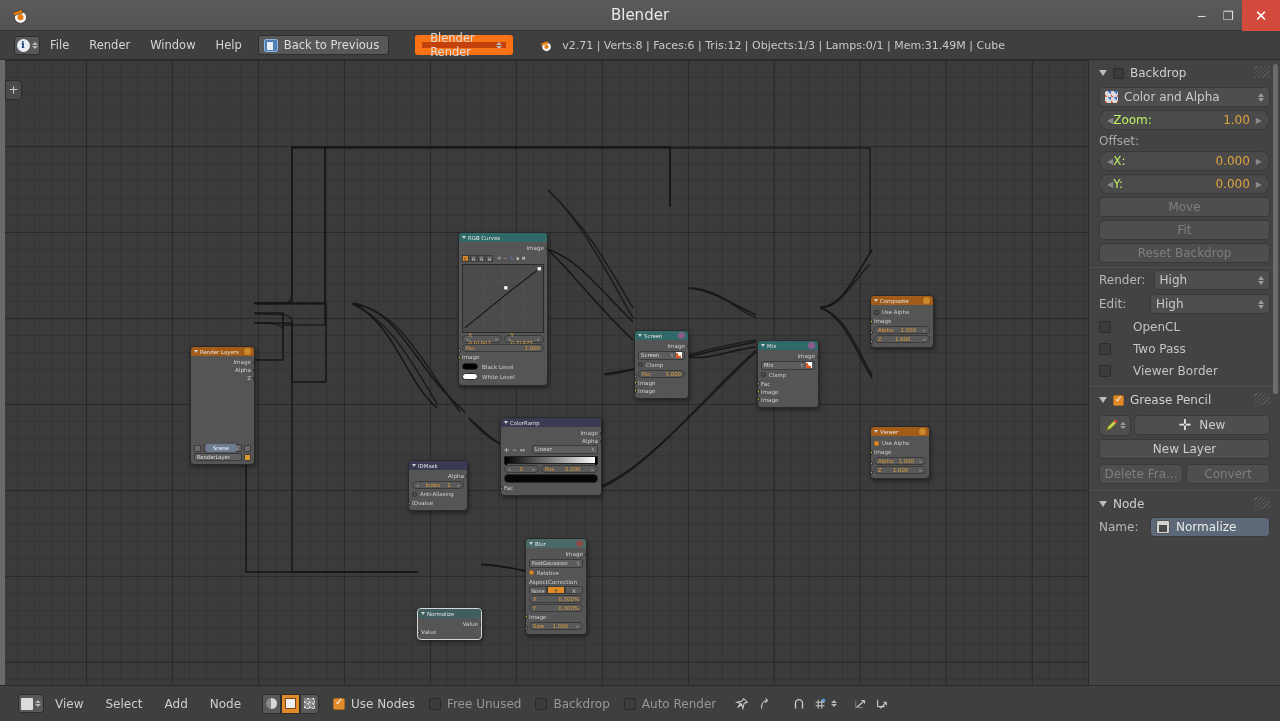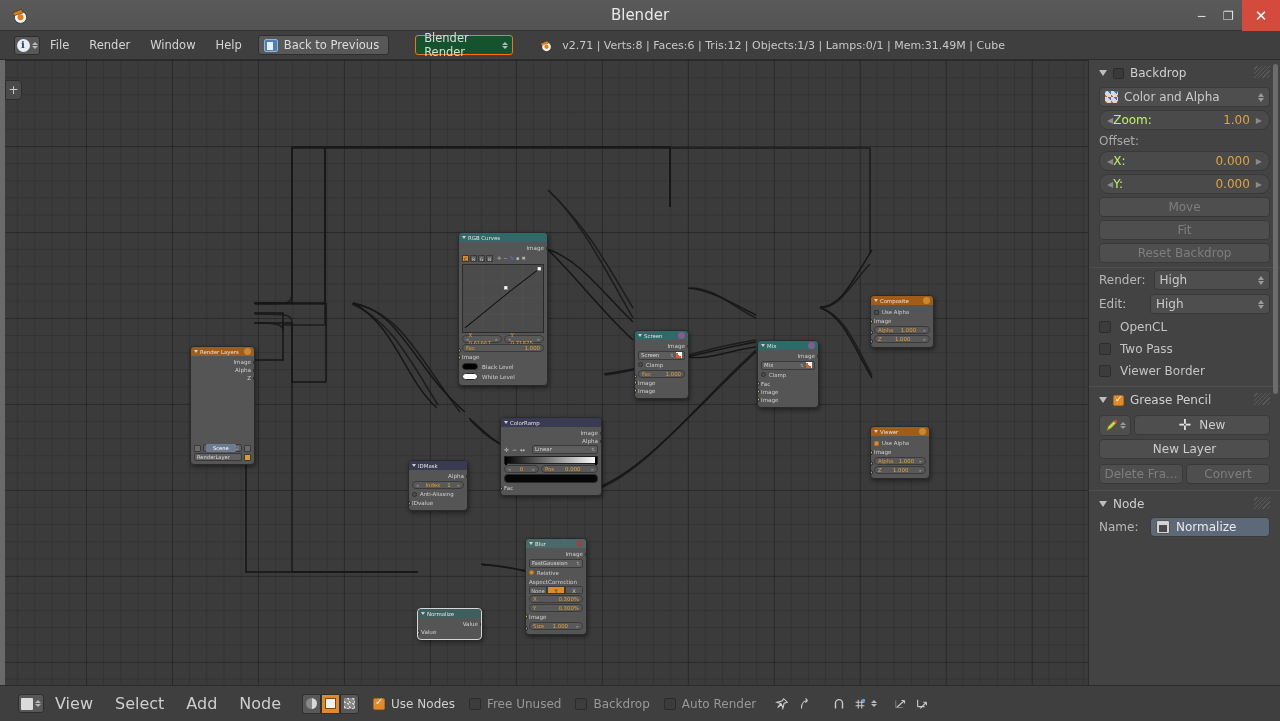--- a/index.html
+++ b/index.html
@@ -68,21 +68,21 @@
   .backto-icon {
     width: 14px; height: 13px; background: #4f7fb5; border: 1px solid #8fb6dd;
     border-radius: 2px; position: relative;
   }
   .backto-icon:after {
     content:''; position:absolute; left:2px; top:2px; width:6px; height:8px; background:#e9eef5;
   }
   .render-engine {
     display: flex; align-items: center; justify-content: space-between;
     margin-left: 26px; width: 98px; height: 20px; padding: 0 4px 0 8px;
-    background: #14532d; border: 1px solid #f97316; border-radius: 3px;
+    background: #c2410c; border: 7px solid #f97316; border-radius: 3px;
     color: #dcdcdc; font-size: 11.5px; gap: 10px;
   }
   .stats {
     display: flex; align-items: center; gap: 8px; margin-left: 26px;
     color: #c8c8c8; font-size: 11px;
   }
   .blender-mini { width: 15px; height: 15px; }
 
   
   #canvas {
@@ -293,21 +293,21 @@
     width: 13px; height: 12px; border-radius: 2px;
     background:
       linear-gradient(45deg, #e05a2a 25%, transparent 25%, transparent 75%, #3a6fd8 75%),
       linear-gradient(45deg, #f0f0f0 25%, #d8d8d8 25%);
     background-size: 6px 6px;
   }
   .lbl-row { display: flex; align-items: center; gap: 8px; height: 24px; }
   .lbl-row .lbl { font-size: 12px; color: #b8b8b8; min-width: 43px; }
   .lbl-row .ctl { flex: 1; }
   .offset-label { font-size: 12px; color: #a8a8a8; margin: 4px 0 1px 0; }
-  .chk-row { display: flex; align-items: center; gap: 9px; height: 22px; }
+  .chk-row { display: flex; align-items: center; gap: 22px; height: 22px; }
   .chk-row .box {
     width: 12px; height: 12px; background: #3c3c3c;
     border: 1px solid #2d2d2d; border-radius: 2px;
   }
   .chk-row span { font-size: 12px; color: #c4c4c4; }
   .gp-row { display: flex; gap: 3px; margin: 4px 0 3px 0; }
   .gp-pencil {
     width: 32px; height: 21px; border-radius: 4px;
     background: #4e4e4e; border: 1px solid #393939;
     display: flex; align-items: center; justify-content: center; gap: 2px;
@@ -334,21 +334,21 @@
     position: absolute; left: 0; top: 685px; width: 1280px; height: 36px;
     background: #3f3f3f; border-top: 1px solid #2b2b2b;
     display: flex; align-items: center; font-size: 11.5px; color: #cfcfcf;
   }
   .bb-first {
     width: 26px; height: 19px; margin-left: 18px;
     background: #585858; border: 1px solid #2e2e2e; border-radius: 3px;
     display: flex; align-items: center; justify-content: center; gap: 2px;
   }
   .bb-icon-sq { width: 12px; height: 12px; background: #dcdcdc; border-radius: 1px; position: relative; }
-  .bb-menu { padding: 0 11px; color: #cecece; font-size: 16px; }
+  .bb-menu { padding: 0 11px; color: #cecece; font-size: 12px; }
   .bb-seg { display: flex; margin-left: 10px; }
   .bb-seg div {
     width: 19px; height: 20px; border: 1px solid #2e2e2e; background: #585858;
     display: flex; align-items: center; justify-content: center;
   }
   .bb-seg div:first-child { border-radius: 3px 0 0 3px; }
   .bb-seg div:last-child  { border-radius: 0 3px 3px 0; }
   .bb-seg div.on { background: #e08a2a; }
   .bb-chk { display: flex; align-items: center; gap: 6px; margin-left: 14px; }
   .bb-chk .box {

